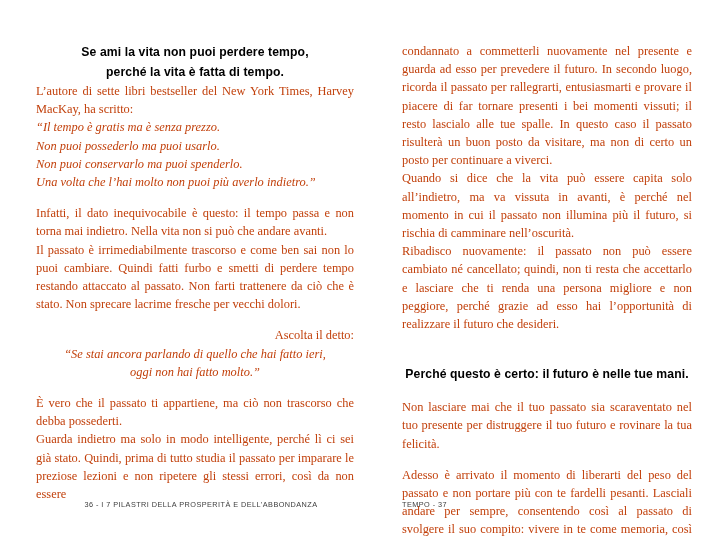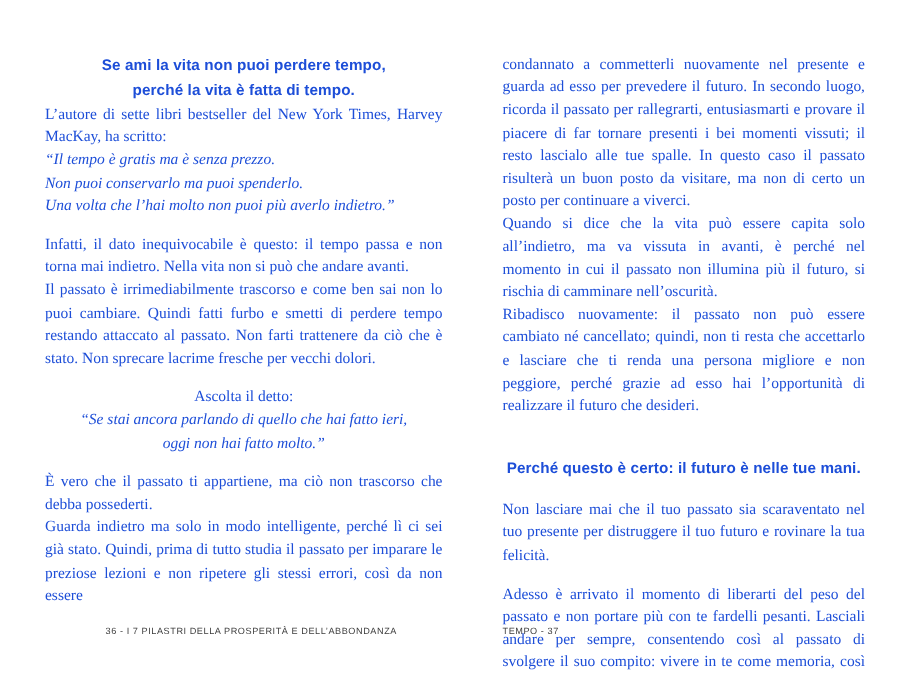--- a/index.html
+++ b/index.html
@@ -11,34 +11,34 @@
   .spread { position: relative; width: 720px; height: 540px; }
 
   .page { position: absolute; top: 42px; }
   .page-left  { left: 36px;  width: 318px; }
   .page-right { left: 402px; width: 290px; }
 
   .body-par, .quote-line, .center-line {
     font-family: "Liberation Serif", serif;
     font-size: 12.4px;
     line-height: 18.2px;
-    color: #1d4ed8;
+    color: #c2410c;
     margin: 0;
   }
   .body-par { text-align: justify; }
   .quote-line { font-style: italic; }
   .quote-centered .quote-line { text-align: center; }
-  .center-line { text-align: center; }
+  .center-line { text-align: right; }
 
   .blue-heading {
     font-family: "Liberation Sans", sans-serif;
     font-weight: bold;
     font-size: 12.2px;
     line-height: 20px;
-    color: #1d4ed8;
+    color: #000000;
     text-align: center;
     margin: 0;
     letter-spacing: 0.1px;
   }
   .heading-line { display: block; }
 
   .mt  { margin-top: 13px; }   
   .mt-sm { } 
   .heading-mid { margin-top: 31px; margin-bottom: 14px; }
 
@@ -61,20 +61,21 @@
   <section class="page page-left">
     <h2 class="blue-heading">
       <span class="heading-line">Se ami la vita non puoi perdere tempo,</span>
       <span class="heading-line">perché la vita è fatta di tempo.</span>
     </h2>
 
     <p class="body-par mt-sm">L’autore di sette libri bestseller del New York Times, Harvey MacKay, ha scritto:</p>
 
     <div class="quote">
       <div class="quote-line">“Il tempo è gratis ma è senza prezzo.</div>
+      <div class="quote-line">Non puoi possederlo ma puoi usarlo.</div>
       <div class="quote-line">Non puoi conservarlo ma puoi spenderlo.</div>
       <div class="quote-line">Una volta che l’hai molto non puoi più averlo indietro.”</div>
     </div>
 
     <p class="body-par mt">Infatti, il dato inequivocabile è questo: il tempo passa e non torna mai indietro. Nella vita non si può che andare avanti.</p>
     <p class="body-par">Il passato è irrimediabilmente trascorso e come ben sai non lo puoi cambiare. Quindi fatti furbo e smetti di perdere tempo restando attaccato al passato. Non farti trattenere da ciò che è stato. Non sprecare lacrime fresche per vecchi dolori.</p>
 
     <div class="center-line mt">Ascolta il detto:</div>
     <div class="quote quote-centered">
       <div class="quote-line">“Se stai ancora parlando di quello che hai fatto ieri,</div>

